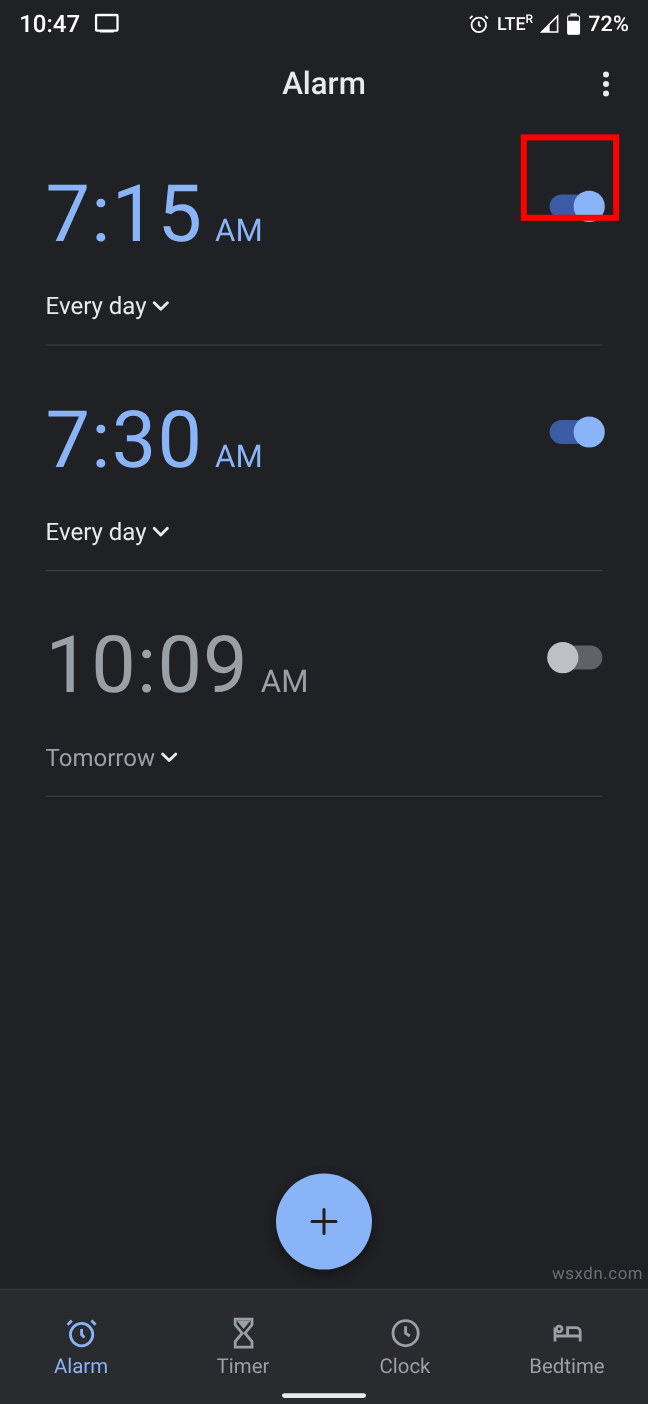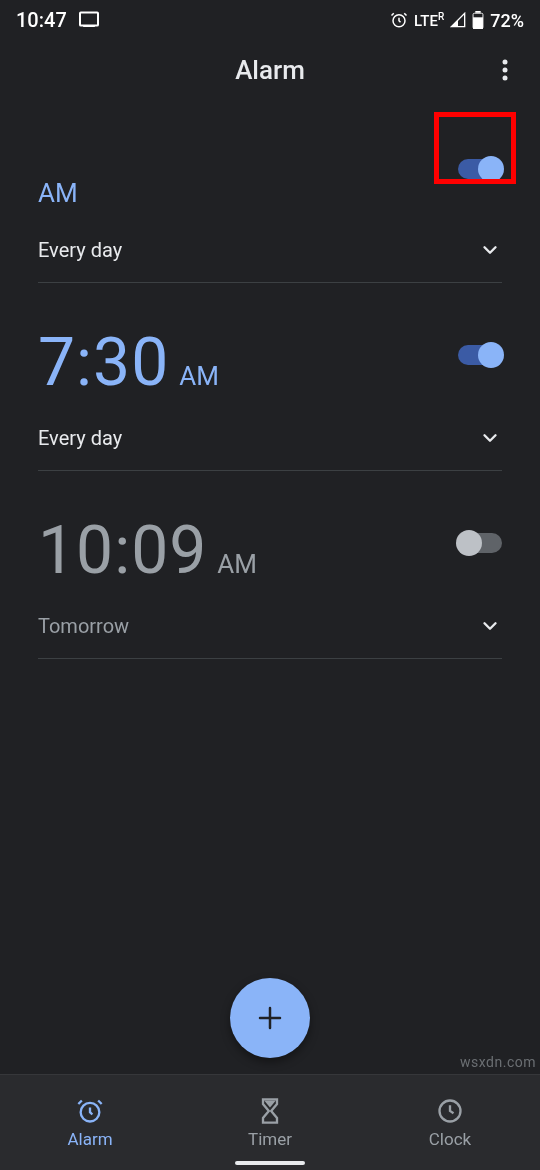--- a/index.html
+++ b/index.html
@@ -78,21 +78,21 @@
   .highlight-box {
     position: absolute;
     border: 5px solid #ff0000;
     right: -14px; top: -18px;
     width: 82px; height: 72px;
     pointer-events: none;
   }
 
   .alarm-detail-row {
     margin-top: 30px;
-    display: flex; align-items: center; justify-content: space-between;
+    display: flex; align-items: center; justify-content: flex-start;
     font-size: 20px; color: #e8eaed;
   }
   .alarm-detail-row.dim { color: #9aa0a6; }
   .chev { width: 24px; height: 24px; display: flex; align-items: center; justify-content: center; }
 
   
   .fab {
     position: absolute;
     left: 50%; transform: translateX(-50%);
     bottom: 112px;
@@ -182,20 +182,21 @@
         <circle cx="3" cy="19" r="2.5"></circle>
     </svg>
   </div>
 </div>
 
 <div class="alarm-list">
 
   <div class="alarm-item">
     <div class="alarm-time-row">
       <div class="time-wrap time-on">
+        <span class="time-big">7:15</span>
         <span class="time-suffix">AM</span>
       </div>
       <div class="toggle on">
         <div class="knob"></div>
       </div>
       <div class="highlight-box"></div>
     </div>
     <div class="alarm-detail-row">
       <span>Every day</span>
       <span class="chev">
@@ -276,17 +277,23 @@
 
   <div class="nav-item">
     <svg width="28" height="28" viewBox="0 0 24 24" fill="none" stroke="#9aa0a6" stroke-width="2">
         <circle cx="12" cy="12" r="9"></circle>
         <path d="M12 7v5l3 2"></path>
       </svg>
     <span class="nav-label">Clock</span>
   </div>
 
 
+  <div class="nav-item">
+    <svg width="28" height="28" viewBox="0 0 24 24" fill="none" stroke="#9aa0a6" stroke-width="2">
+        <path d="M3 18V8M3 14h18v4M21 14v-3a3 3 0 0 0-3-3h-6v6M6 11a2 2 0 1 0 0-4 2 2 0 0 0 0 4z"></path>
+      </svg>
+    <span class="nav-label">Bedtime</span>
+  </div>
 
   <div class="home-indicator"></div>
 </div>
 
 <div class="watermark">wsxdn.com</div>
 
 </body></html>

